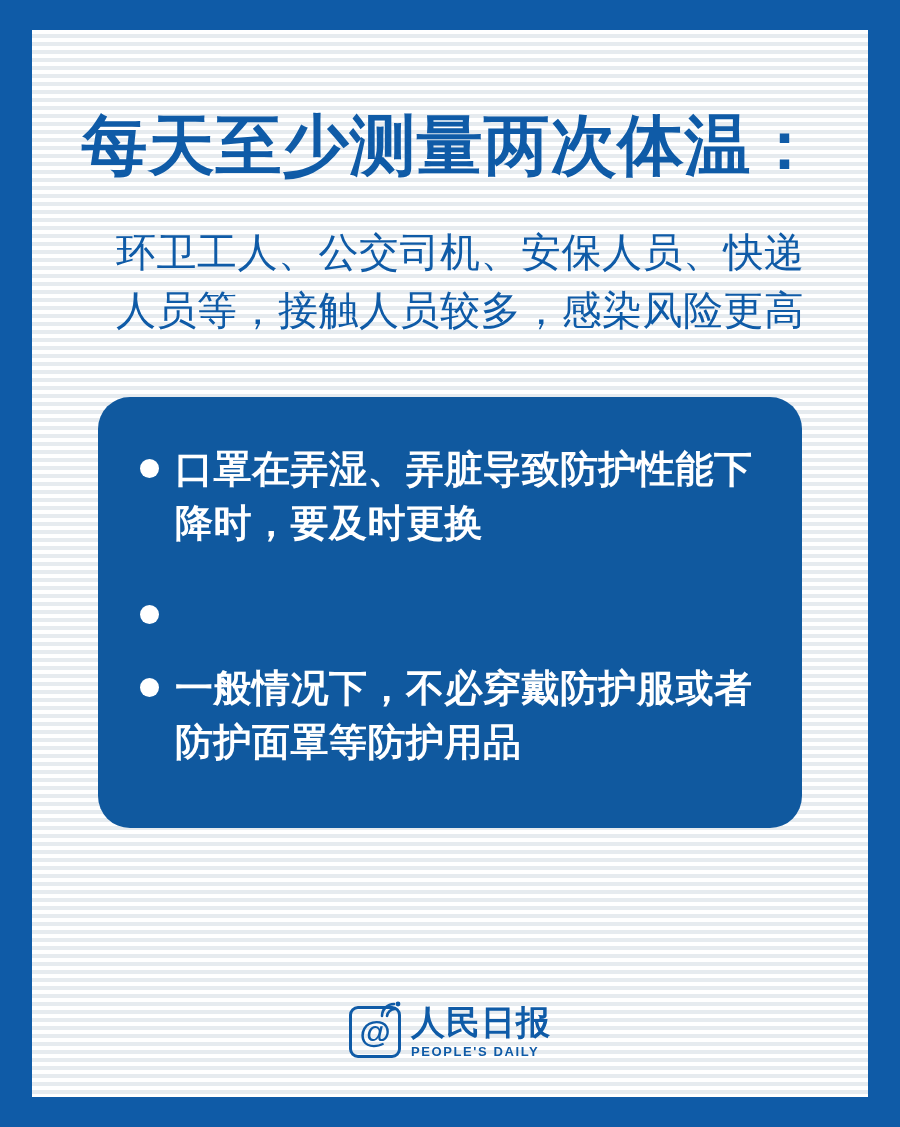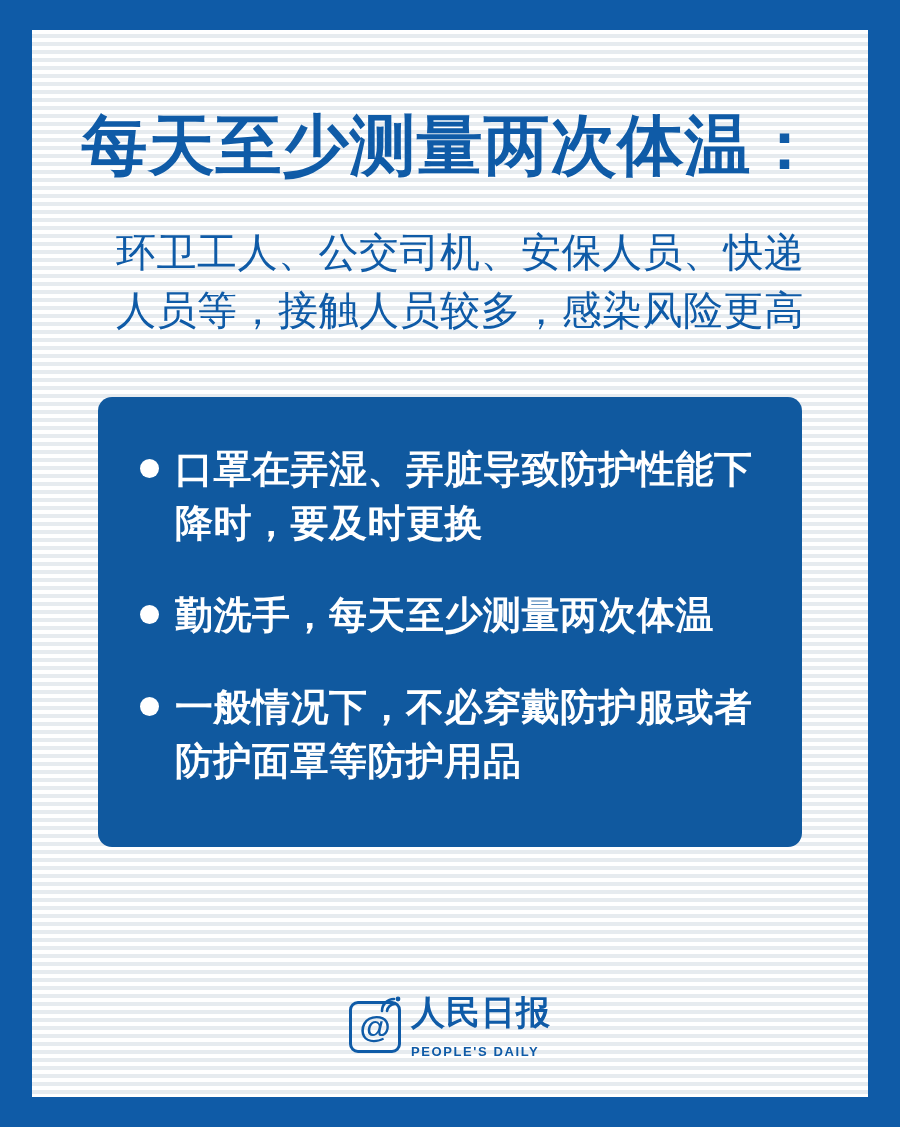--- a/index.html
+++ b/index.html
@@ -52,21 +52,21 @@
     color: #0f5ba7;
     font-size: 40px;
     line-height: 1.45;
     font-weight: normal;
     margin: 42px 8px 0 36px;
     letter-spacing: 0.5px;
   }
   .panel {
     margin: 58px 18px 0 18px;
     background: #10599f;
-    border-radius: 14px;
+    border-radius: 32px;
     padding: 46px 38px 46px 42px;
     flex: 0 0 auto;
   }
   .bullet-row {
     display: flex;
     align-items: flex-start;
     margin-bottom: 38px;
   }
   .bullet-row:last-child {
     margin-bottom: 12px;
@@ -133,21 +133,21 @@
     font-size: 34px;
     font-weight: bold;
     line-height: 1.05;
     letter-spacing: 1px;
   }
   .brand-en {
     color: #0f5ba7;
     font-size: 13px;
     font-weight: bold;
     letter-spacing: 1.6px;
-    margin-top: 13px;
+    margin-top: 3px;
   }
 </style>
 </head>
 <body>
 
 <div class="poster">
   <div class="card">
 
     <div class="headline">每天至少测量两次体温：</div>
 
@@ -155,21 +155,20 @@
 
     <div class="panel">
 
       <div class="bullet-row">
         <div class="dot"></div>
         <div class="bullet-text">口罩在弄湿、弄脏导致防护性能下降时，要及时更换</div>
       </div>
 
       <div class="bullet-row">
         <div class="dot"></div>
-        <div class="bullet-text">勤洗手，每天至少测量两次体温</div>
       </div>
 
       <div class="bullet-row">
         <div class="dot"></div>
         <div class="bullet-text">一般情况下，不必穿戴防护服或者防护面罩等防护用品</div>
       </div>
 
     </div>
 
     <div class="footer">

